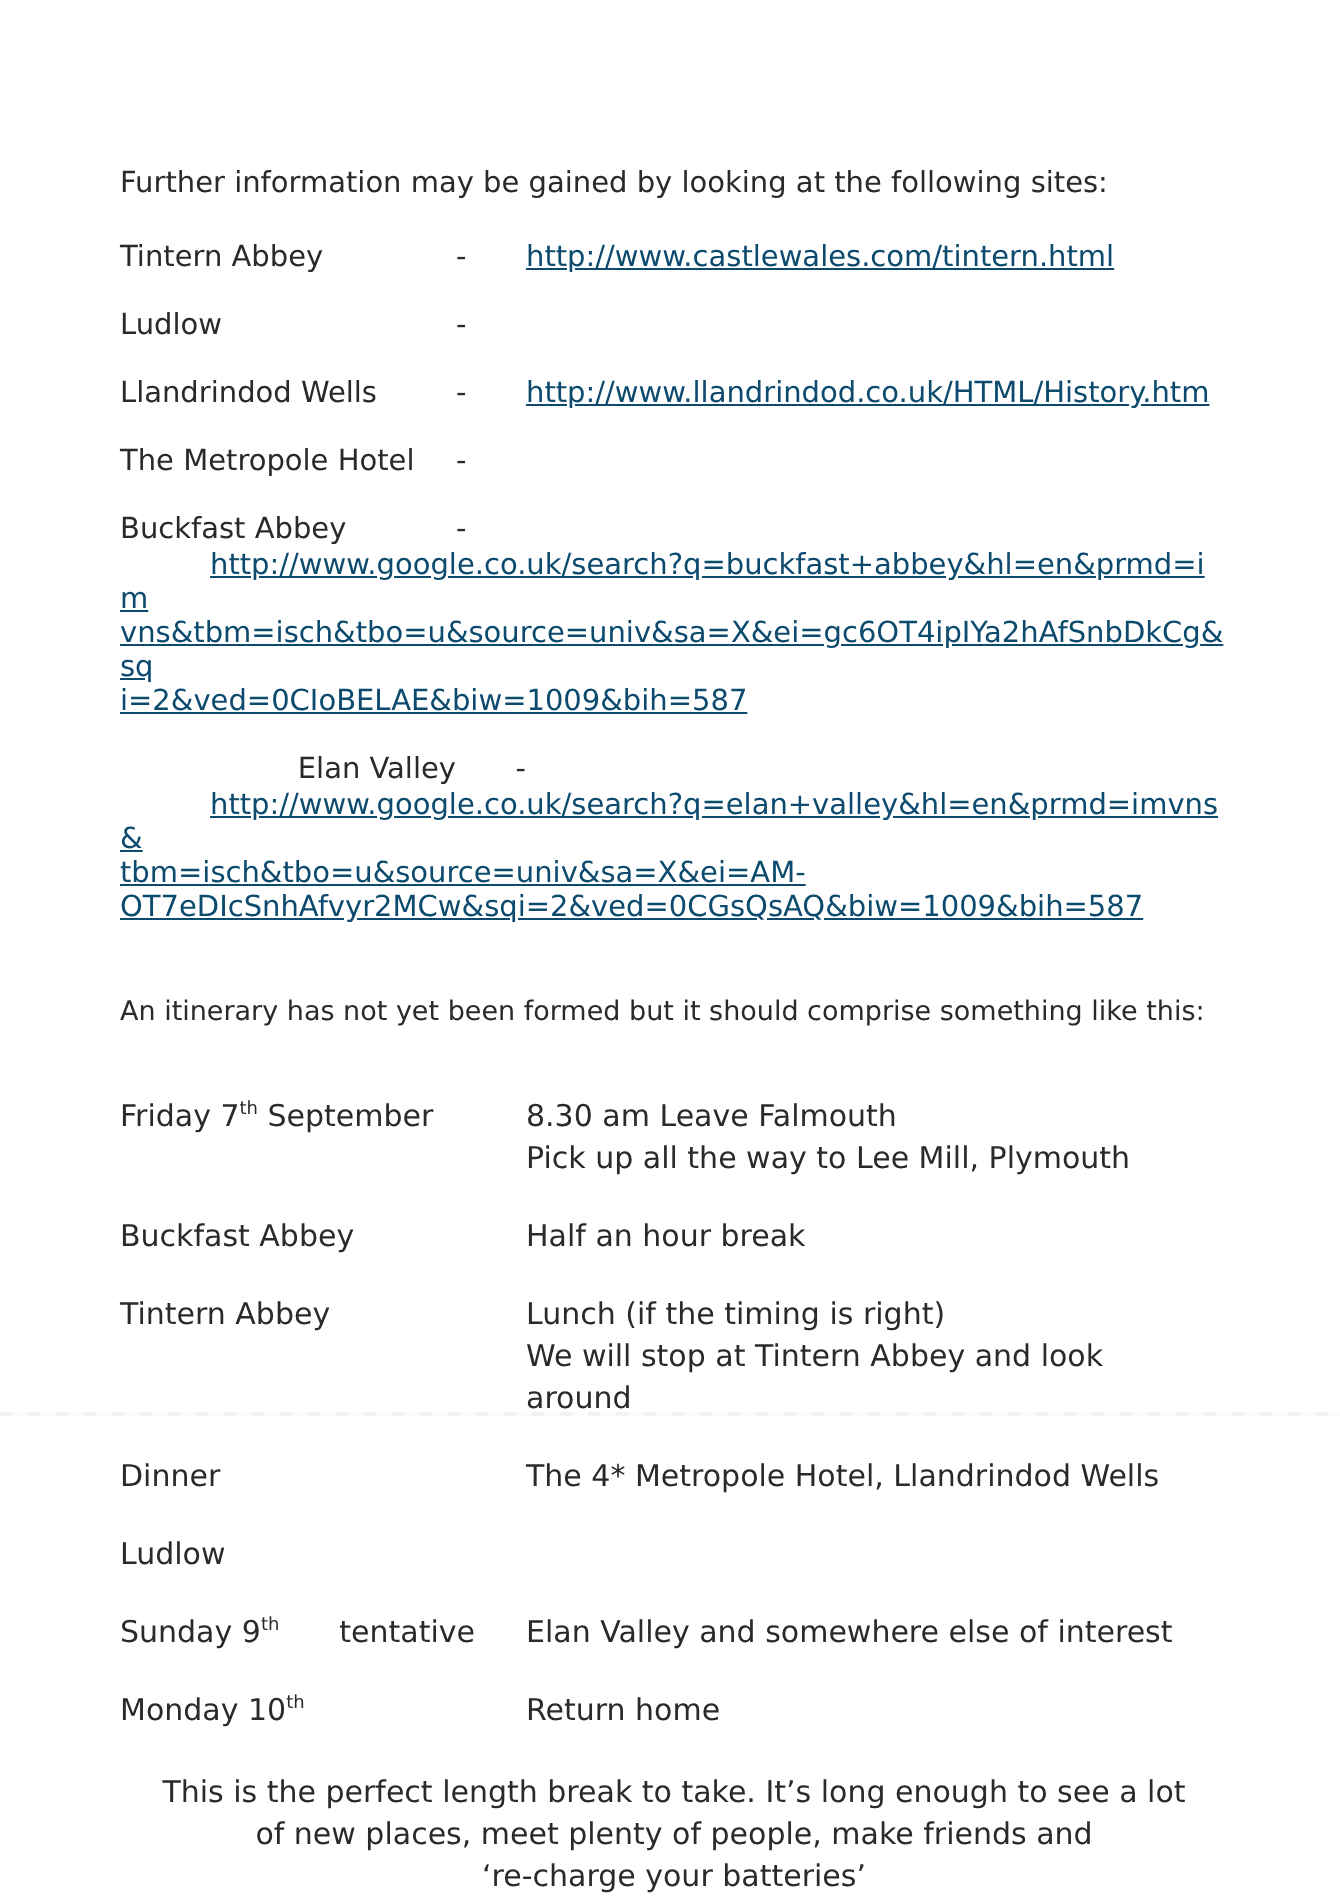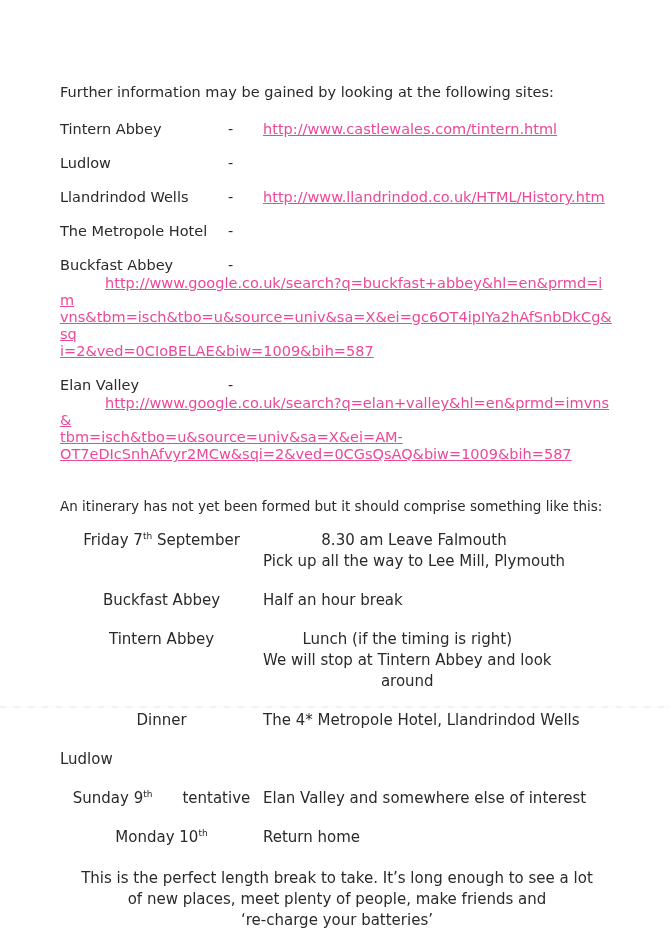--- a/index.html
+++ b/index.html
@@ -26,41 +26,41 @@
   .site-row {
     display: flex;
     align-items: flex-start;
     font-size: 14.5px;
     line-height: 15px;
     margin-bottom: 19px;
   }
   .site-label { width: 168px; flex: none; }
   .site-dash  { width: 35px;  flex: none; }
   a.site-link, a.block-link {
-    color: #ec4899;
+    color: #0c4a6e;
     text-decoration: underline;
     cursor: pointer;
     white-space: nowrap;
   }
   a.block-link {
     display: block;
     font-size: 14.5px;
     line-height: 17px;
     white-space: pre-line;
     text-indent: 45px;
     margin: 2px 0 18px 0;
     word-break: break-all;
   }
   .itinerary-intro {
     font-size: 13.5px;
     line-height: 16px;
     margin-top: 35px;
     white-space: nowrap;
   }
-  .itinerary { margin-top: 16px; text-align: center; }
+  .itinerary { margin-top: 34px; }
   .it-row {
     display: flex;
     align-items: flex-start;
     font-size: 15px;
     line-height: 21px;
     margin-bottom: 18px;
   }
   .it-label { width: 203px; flex: none; }
   .it-desc  { white-space: pre-line; }
   sup.ord {
@@ -112,21 +112,21 @@
   </div>
 
   <div class="site-row" style="margin-bottom:0;">
     <span class="site-label">Buckfast Abbey</span>
     <span class="site-dash">-</span>
   </div>
   <a class="block-link">http://www.google.co.uk/search?q=buckfast+abbey&amp;hl=en&amp;prmd=im
 vns&amp;tbm=isch&amp;tbo=u&amp;source=univ&amp;sa=X&amp;ei=gc6OT4ipIYa2hAfSnbDkCg&amp;sq
 i=2&amp;ved=0CIoBELAE&amp;biw=1009&amp;bih=587</a>
 
-  <div class="site-row" style="margin-bottom:0;">
+  <div class="site-row" style="margin-bottom:0;text-align:right;">
     <span class="site-label">Elan Valley</span>
     <span class="site-dash">-</span>
   </div>
   <a class="block-link">http://www.google.co.uk/search?q=elan+valley&amp;hl=en&amp;prmd=imvns&amp;
 tbm=isch&amp;tbo=u&amp;source=univ&amp;sa=X&amp;ei=AM-
 OT7eDIcSnhAfvyr2MCw&amp;sqi=2&amp;ved=0CGsQsAQ&amp;biw=1009&amp;bih=587</a>
 
   <p class="itinerary-intro">An itinerary has not yet been formed but it should comprise something like this:</p>
 
   <div class="itinerary">

